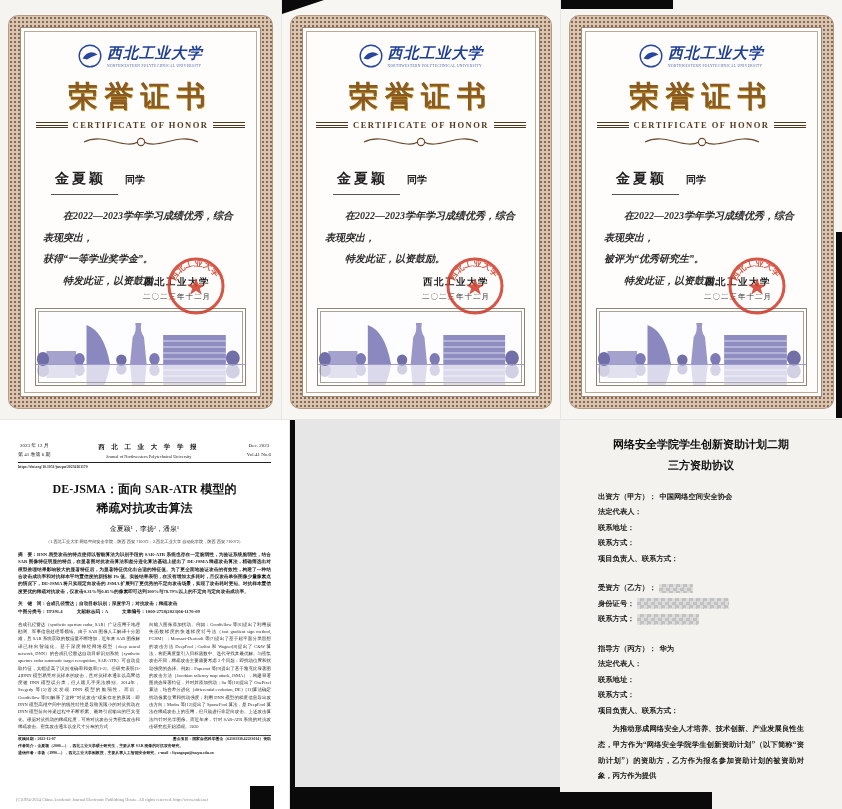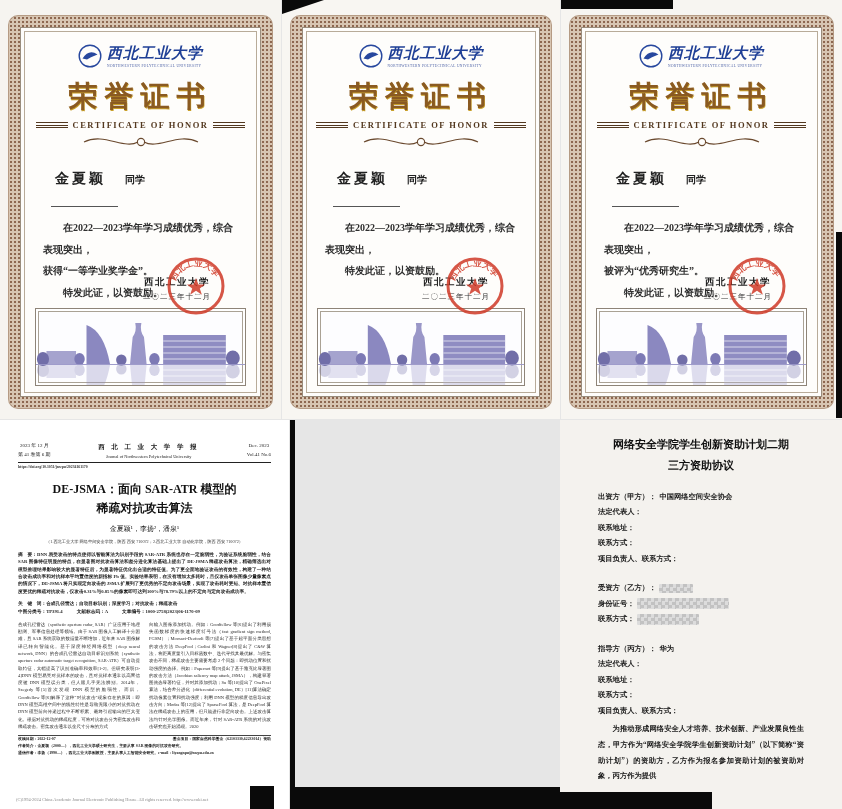--- a/index.html
+++ b/index.html
@@ -23,23 +23,23 @@
   .logo-row svg{width:24px;height:24px;flex:0 0 auto;}
   .uni-cn{font-size:15px;font-weight:bold;font-style:italic;color:#1f3f96;letter-spacing:1px;}
   .uni-en{font-size:3.5px;color:#4a5fa5;letter-spacing:0.4px;margin-top:1px;}
   .cert-title{margin-top:9px;text-align:center;font-size:29px;font-weight:bold;letter-spacing:7px;
      color:#8a5a22;text-shadow:0.5px 0.5px 0 #c9a02a;}
   .cert-sub{margin-top:3px;display:flex;justify-content:center;align-items:center;gap:5px;}
   .sub-text{font-size:8.5px;font-weight:bold;letter-spacing:1.5px;color:#53381f;}
   .tline{width:32px;height:6px;background:repeating-linear-gradient(to bottom,#53381f 0 1px,transparent 1px 2.6px);}
   .flourish{display:block;margin:4px auto 0;}
   .name-row{margin:20px 0 0 30px;display:flex;align-items:baseline;}
-  .name{font-size:14px;font-weight:bold;color:#222;border-bottom:1px solid #555;padding:0 12px 18px 4px;letter-spacing:3px;}
+  .name{font-size:14px;font-weight:bold;color:#222;border-bottom:1px solid #555;padding:0 12px 6px 4px;letter-spacing:3px;}
   .hono{font-size:10px;margin-left:7px;color:#222;font-weight:bold;}
-  .cert-body{margin:10px 22px 0;font-size:10px;line-height:2.15;color:#2e2e2e;font-weight:600;}
+  .cert-body{margin:10px 22px 0;font-size:10px;line-height:2.15;color:#2e2e2e;font-weight:600;font-style:italic;}
   .ind{text-indent:2em;}
   .issuer-block{position:absolute;right:24px;top:248px;width:118px;text-align:center;z-index:2;}
   .issuer{font-size:9.5px;letter-spacing:1.5px;color:#1c1c1c;font-weight:600;}
   .idate{font-size:7.5px;color:#333;margin-top:3px;letter-spacing:1px;}
   .seal{position:absolute;width:64px;height:64px;right:8px;top:-22px;opacity:0.85;}
   .campus{position:absolute;left:14px;right:14px;bottom:10px;height:76px;border:1px solid #8e8478;
      box-shadow:inset 0 0 0 2px #fff,inset 0 0 0 3px #aaa295;background:#fdfdff;z-index:1;}
   .campus svg{width:100%;height:100%;display:block;}
 
   

